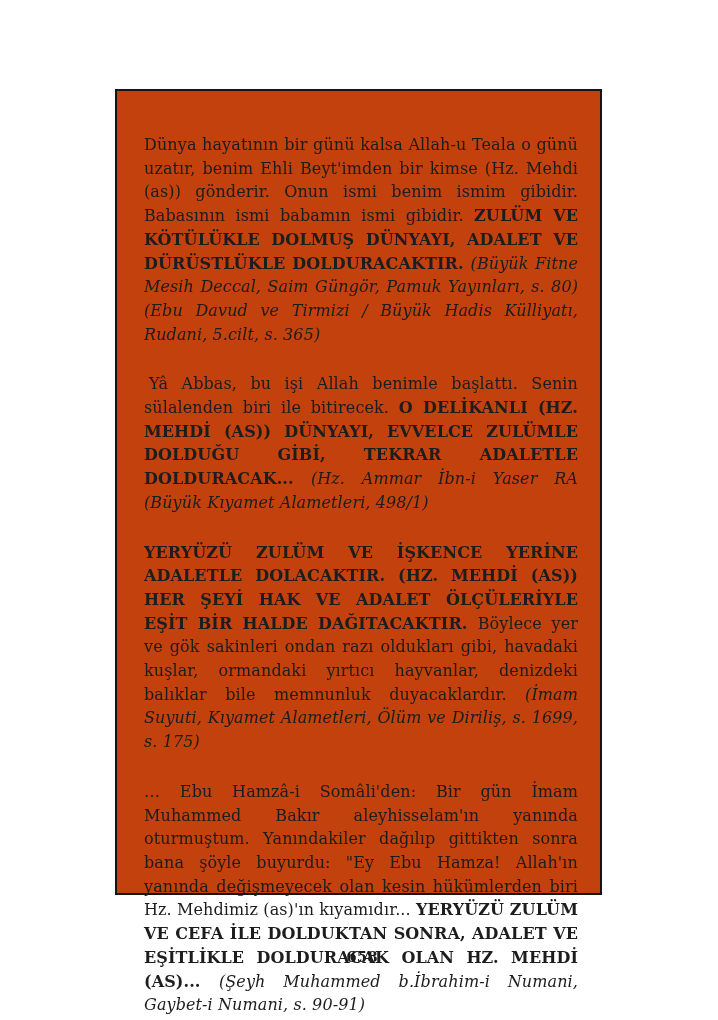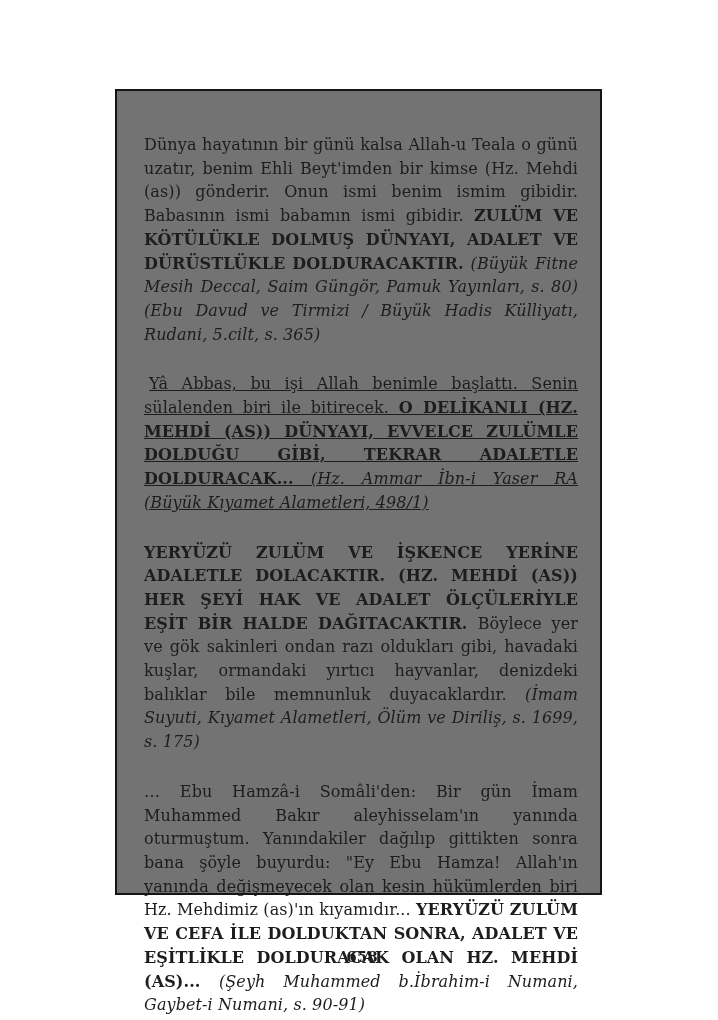--- a/index.html
+++ b/index.html
@@ -16,21 +16,21 @@
     overflow: hidden;
   }
   .page-frame {
     position: absolute;
     left: 115px;
     top: 89px;
     width: 487px;
     height: 806px;
     border: 2px solid #151515;
     box-sizing: border-box;
-    background: #737373;
+    background: #c2410c;
   }
   .text-column {
     position: absolute;
     left: 27px;
     right: 22px;
     top: 42px;
     text-align: justify;
     font-size: 16px;
     line-height: 23.7px;
     letter-spacing: 0.1px;
@@ -55,19 +55,19 @@
     color: #1d1d1d;
   }
 </style>
 </head>
 <body>
 
 <div class="page-frame">
   <div class="text-column">
 
   <p><span class="run-normal">Dünya hayatının bir günü kalsa Allah-u Teala o günü uzatır, benim Ehli Beyt'imden bir kimse (Hz. Mehdi (as)) gönderir. Onun ismi benim ismim gibidir. Babasının ismi babamın ismi gibidir. </span><span class="run-bold">ZULÜM VE KÖTÜLÜKLE DOLMUŞ DÜNYAYI, ADALET VE DÜRÜSTLÜKLE DOLDURACAKTIR. </span><span class="run-italic">(Büyük Fitne Mesih Deccal, Saim Güngör, Pamuk Yayınları, s. 80) (Ebu Davud ve Tirmizi / Büyük Hadis Külliyatı, Rudani, 5.cilt, s. 365)</span></p>
-      <p style="text-indent: 5px; text-decoration: underline;"><span class="run-normal">Yâ Abbas, bu işi Allah benimle başlattı. Senin sülalenden biri ile bitirecek. </span><span class="run-bold">O DELİKANLI (HZ. MEHDİ (AS)) DÜNYAYI, EVVELCE ZULÜMLE DOLDUĞU GİBİ, TEKRAR ADALETLE DOLDURACAK... </span><span class="run-italic">(Hz. Ammar İbn-i Yaser RA (Büyük Kıyamet Alametleri, 498/1)</span></p>
+      <p style="text-indent: 5px;"><span class="run-normal">Yâ Abbas, bu işi Allah benimle başlattı. Senin sülalenden biri ile bitirecek. </span><span class="run-bold">O DELİKANLI (HZ. MEHDİ (AS)) DÜNYAYI, EVVELCE ZULÜMLE DOLDUĞU GİBİ, TEKRAR ADALETLE DOLDURACAK... </span><span class="run-italic">(Hz. Ammar İbn-i Yaser RA (Büyük Kıyamet Alametleri, 498/1)</span></p>
       <p><span class="run-bold">YERYÜZÜ ZULÜM VE İŞKENCE YERİNE ADALETLE DOLACAKTIR. (HZ. MEHDİ (AS)) HER ŞEYİ HAK VE ADALET ÖLÇÜLERİYLE EŞİT BİR HALDE DAĞITACAKTIR. </span><span class="run-normal">Böylece yer ve gök sakinleri ondan razı oldukları gibi, havadaki kuşlar, ormandaki yırtıcı hayvanlar, denizdeki balıklar bile memnunluk duyacaklardır. </span><span class="run-italic">(İmam Suyuti, Kıyamet Alametleri, Ölüm ve Diriliş, s. 1699, s. 175)</span></p>
       <p><span class="run-normal">… Ebu Hamzâ-i Somâli'den: Bir gün İmam Muhammed Bakır aleyhisselam'ın yanında oturmuştum. Yanındakiler dağılıp gittikten sonra bana şöyle buyurdu: "Ey Ebu Hamza! Allah'ın yanında değişmeyecek olan kesin hükümlerden biri Hz. Mehdimiz (as)'ın kıyamıdır... </span><span class="run-bold">YERYÜZÜ ZULÜM VE CEFA İLE DOLDUKTAN SONRA, ADALET VE EŞİTLİKLE DOLDURACAK OLAN HZ. MEHDİ (AS)... </span><span class="run-italic">(Şeyh Muhammed b.İbrahim-i Numani, Gaybet-i Numani, s. 90-91)</span></p>
     </div>
 </div>
 
 <div class="page-number">658</div>
 
 </body></html>

